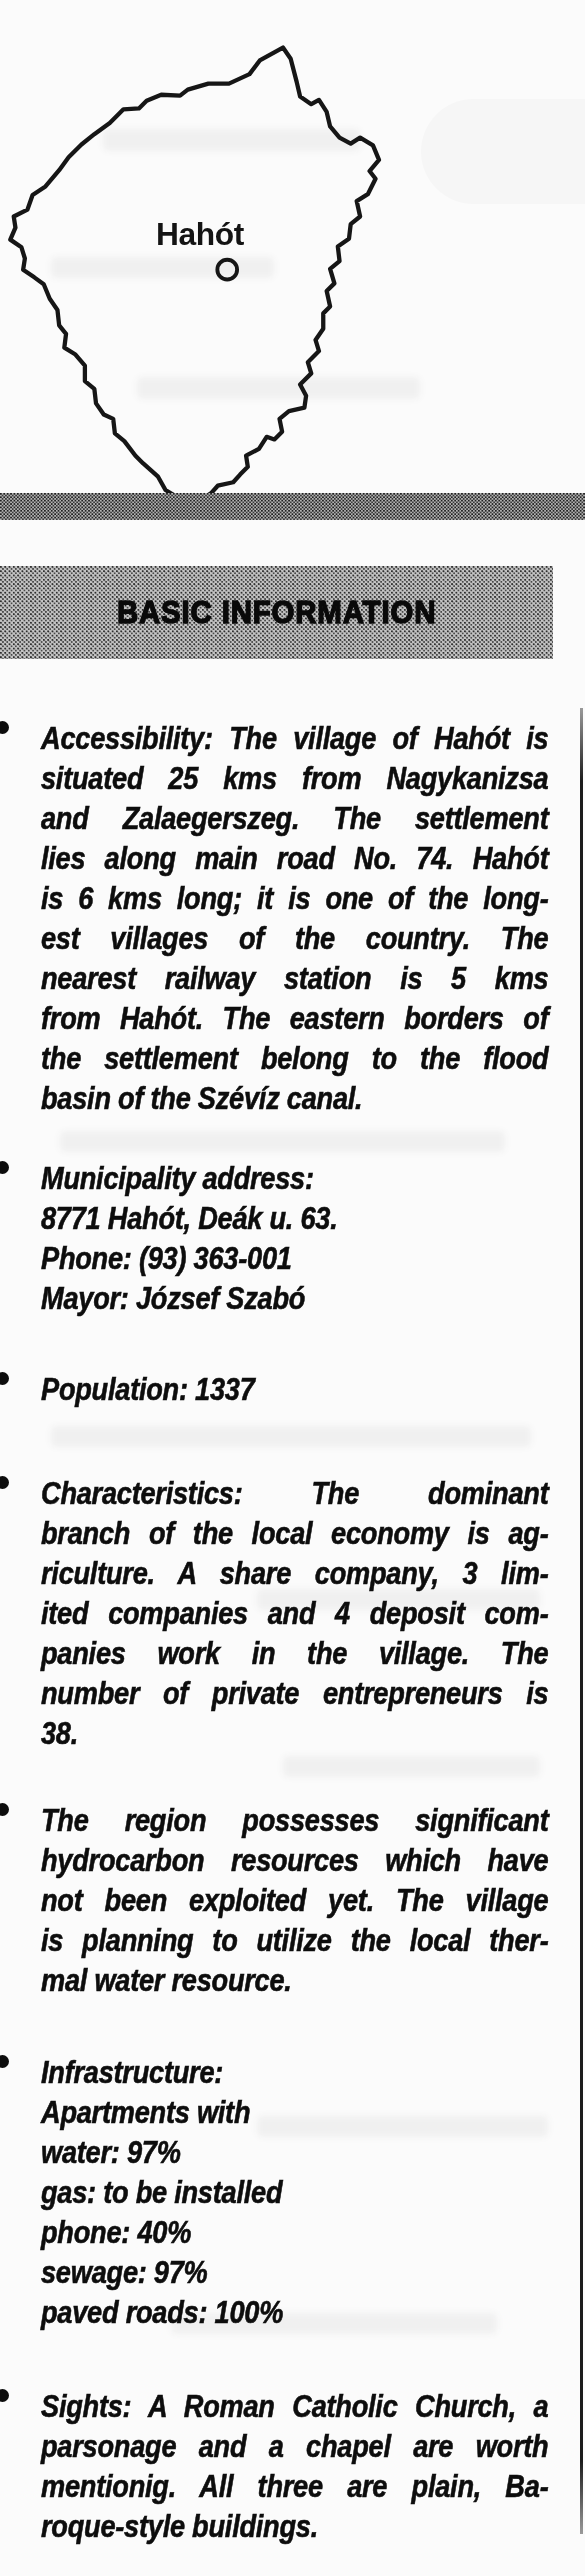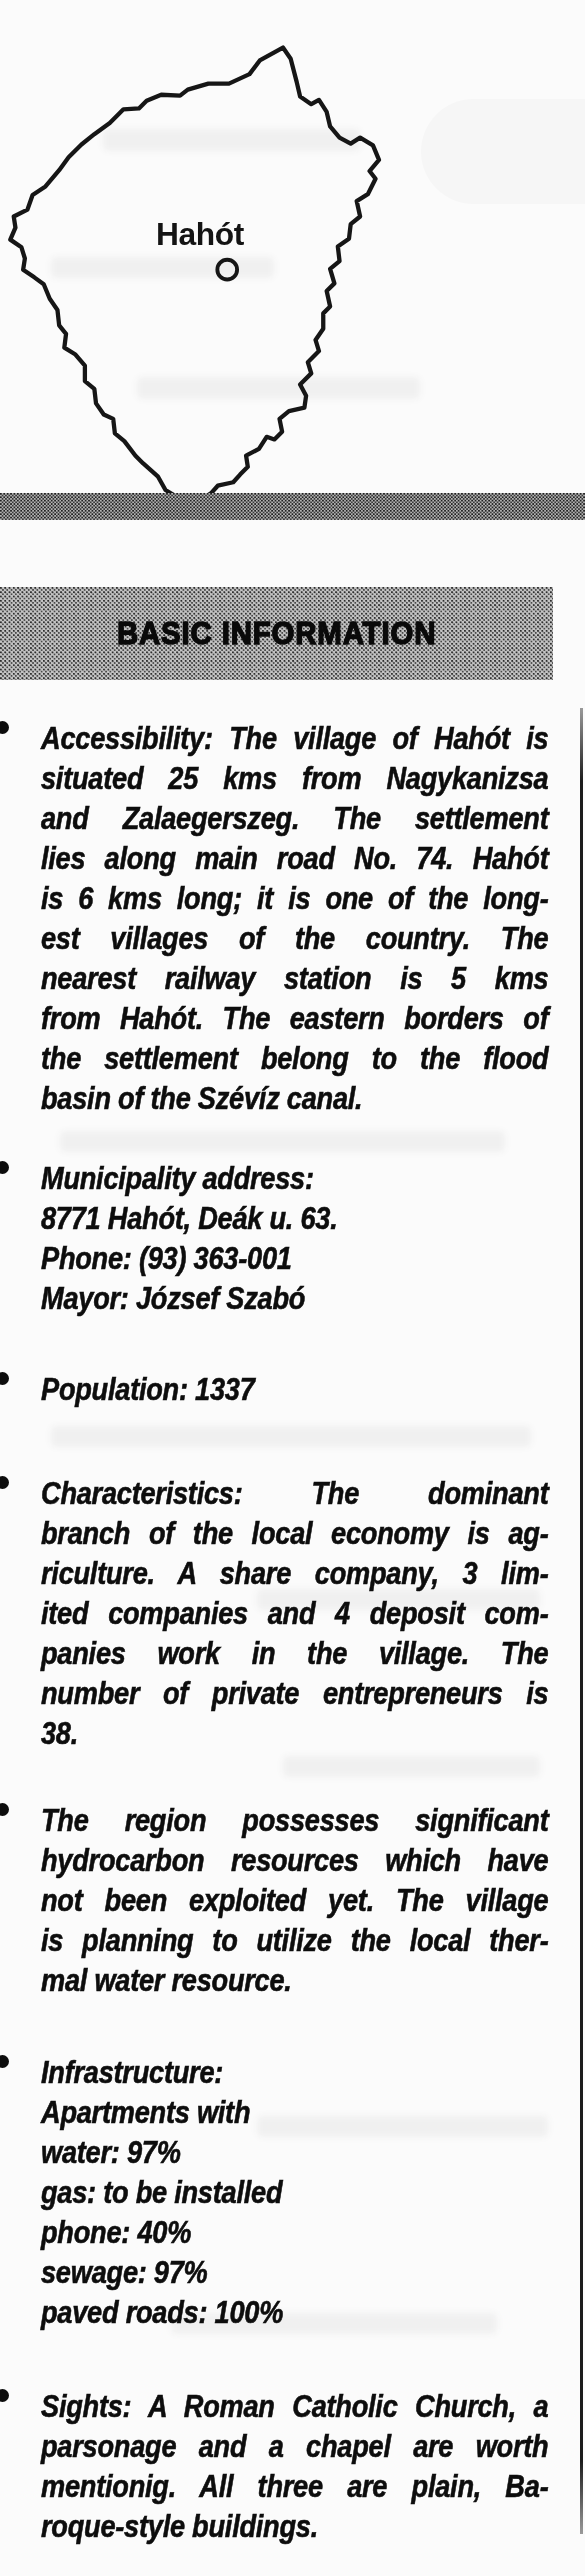--- a/index.html
+++ b/index.html
@@ -31,21 +31,21 @@
     position:absolute;left:0;top:493px;width:586px;height:26.6px;
     background-color:#b3b3b3;
     background-image:
       radial-gradient(circle at 0.9px 0.9px,#202020 0.8px,rgba(0,0,0,0) 1.2px),
       radial-gradient(circle at 0.9px 0.9px,#3a3a3a 0.8px,rgba(0,0,0,0) 1.1px);
     background-size:3.4px 3.4px,3.4px 3.4px;
     background-position:0 0,1.7px 1.7px;
   }
   .title-band{
     position:absolute;left:0;top:566px;width:553px;height:93px;
-    display:flex;align-items:center;justify-content:center;margin-top:21px;
+    display:flex;align-items:center;justify-content:center;
   }
   .title-band .title{
     font-weight:700;font-style:normal;font-size:32px;letter-spacing:0.9px;
     color:#0a0a0a;-webkit-text-stroke:1.4px #0a0a0a;
     transform:scaleX(.92);white-space:nowrap;
   }
   
   .map{position:absolute;left:0;top:15.4px;width:403px;height:493px;}
   .map path{fill:none;stroke:#161616;stroke-width:5;stroke-linejoin:round;stroke-linecap:round;}
   .map circle{fill:none;stroke:#161616;stroke-width:4.5;}

